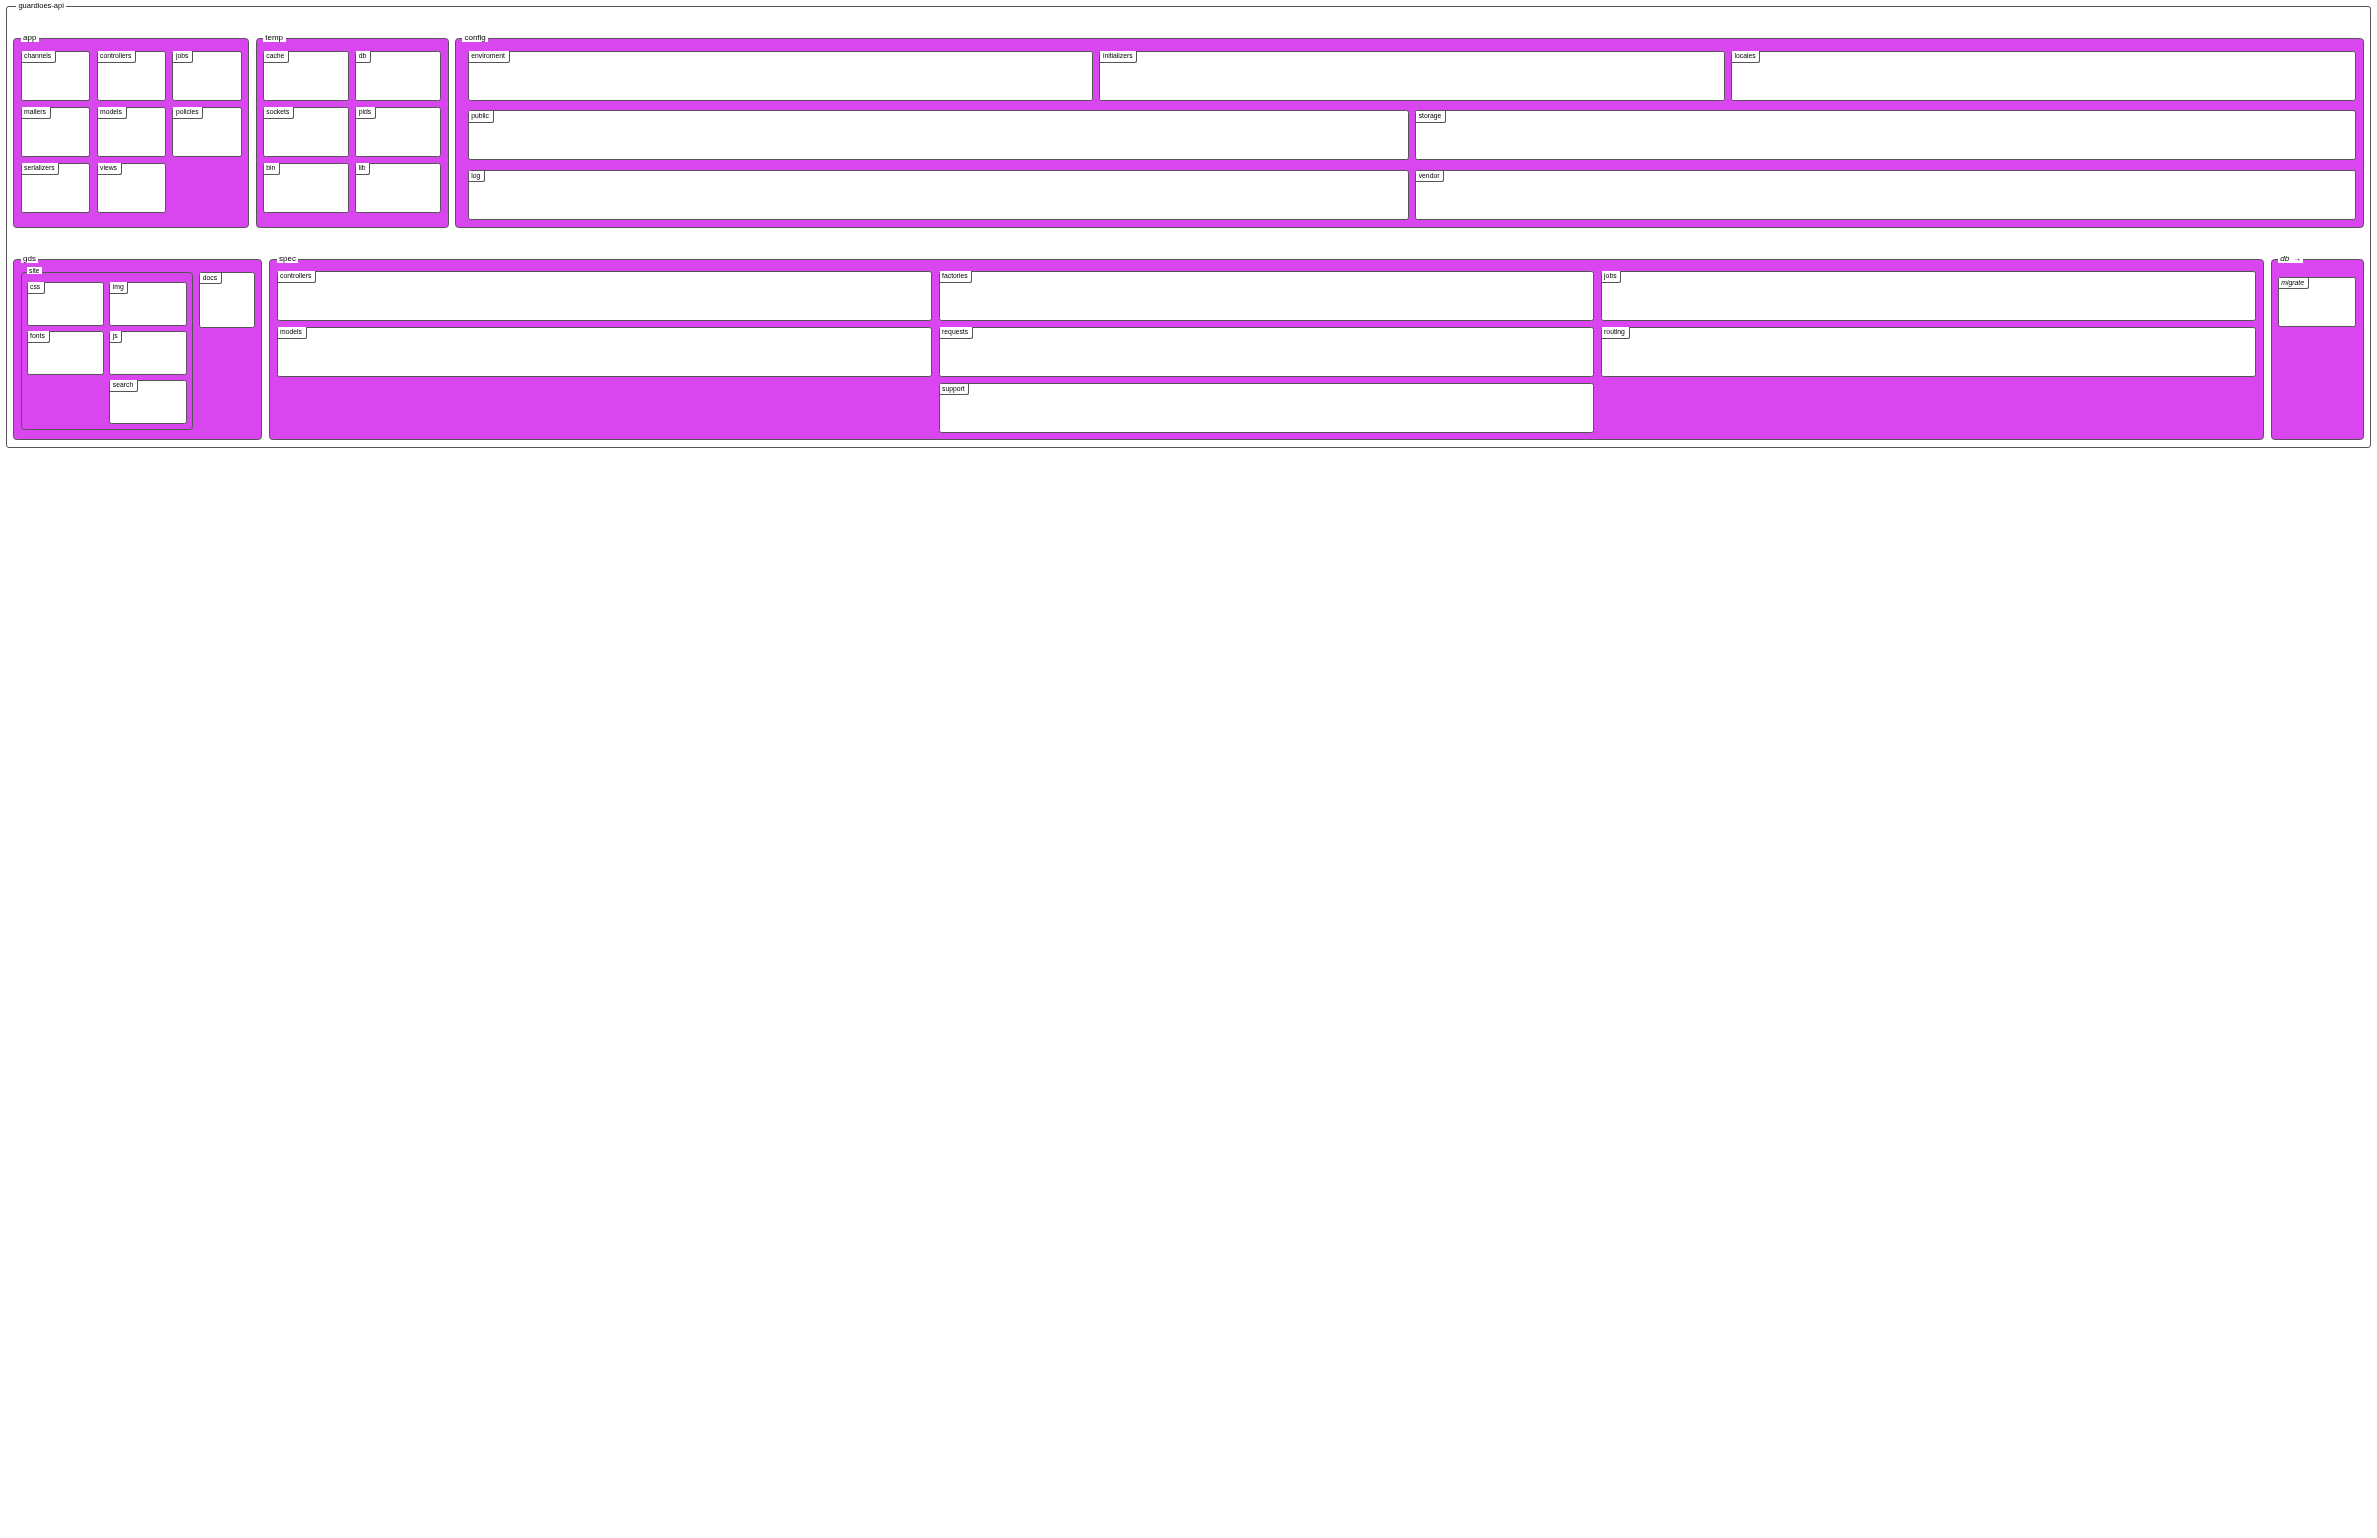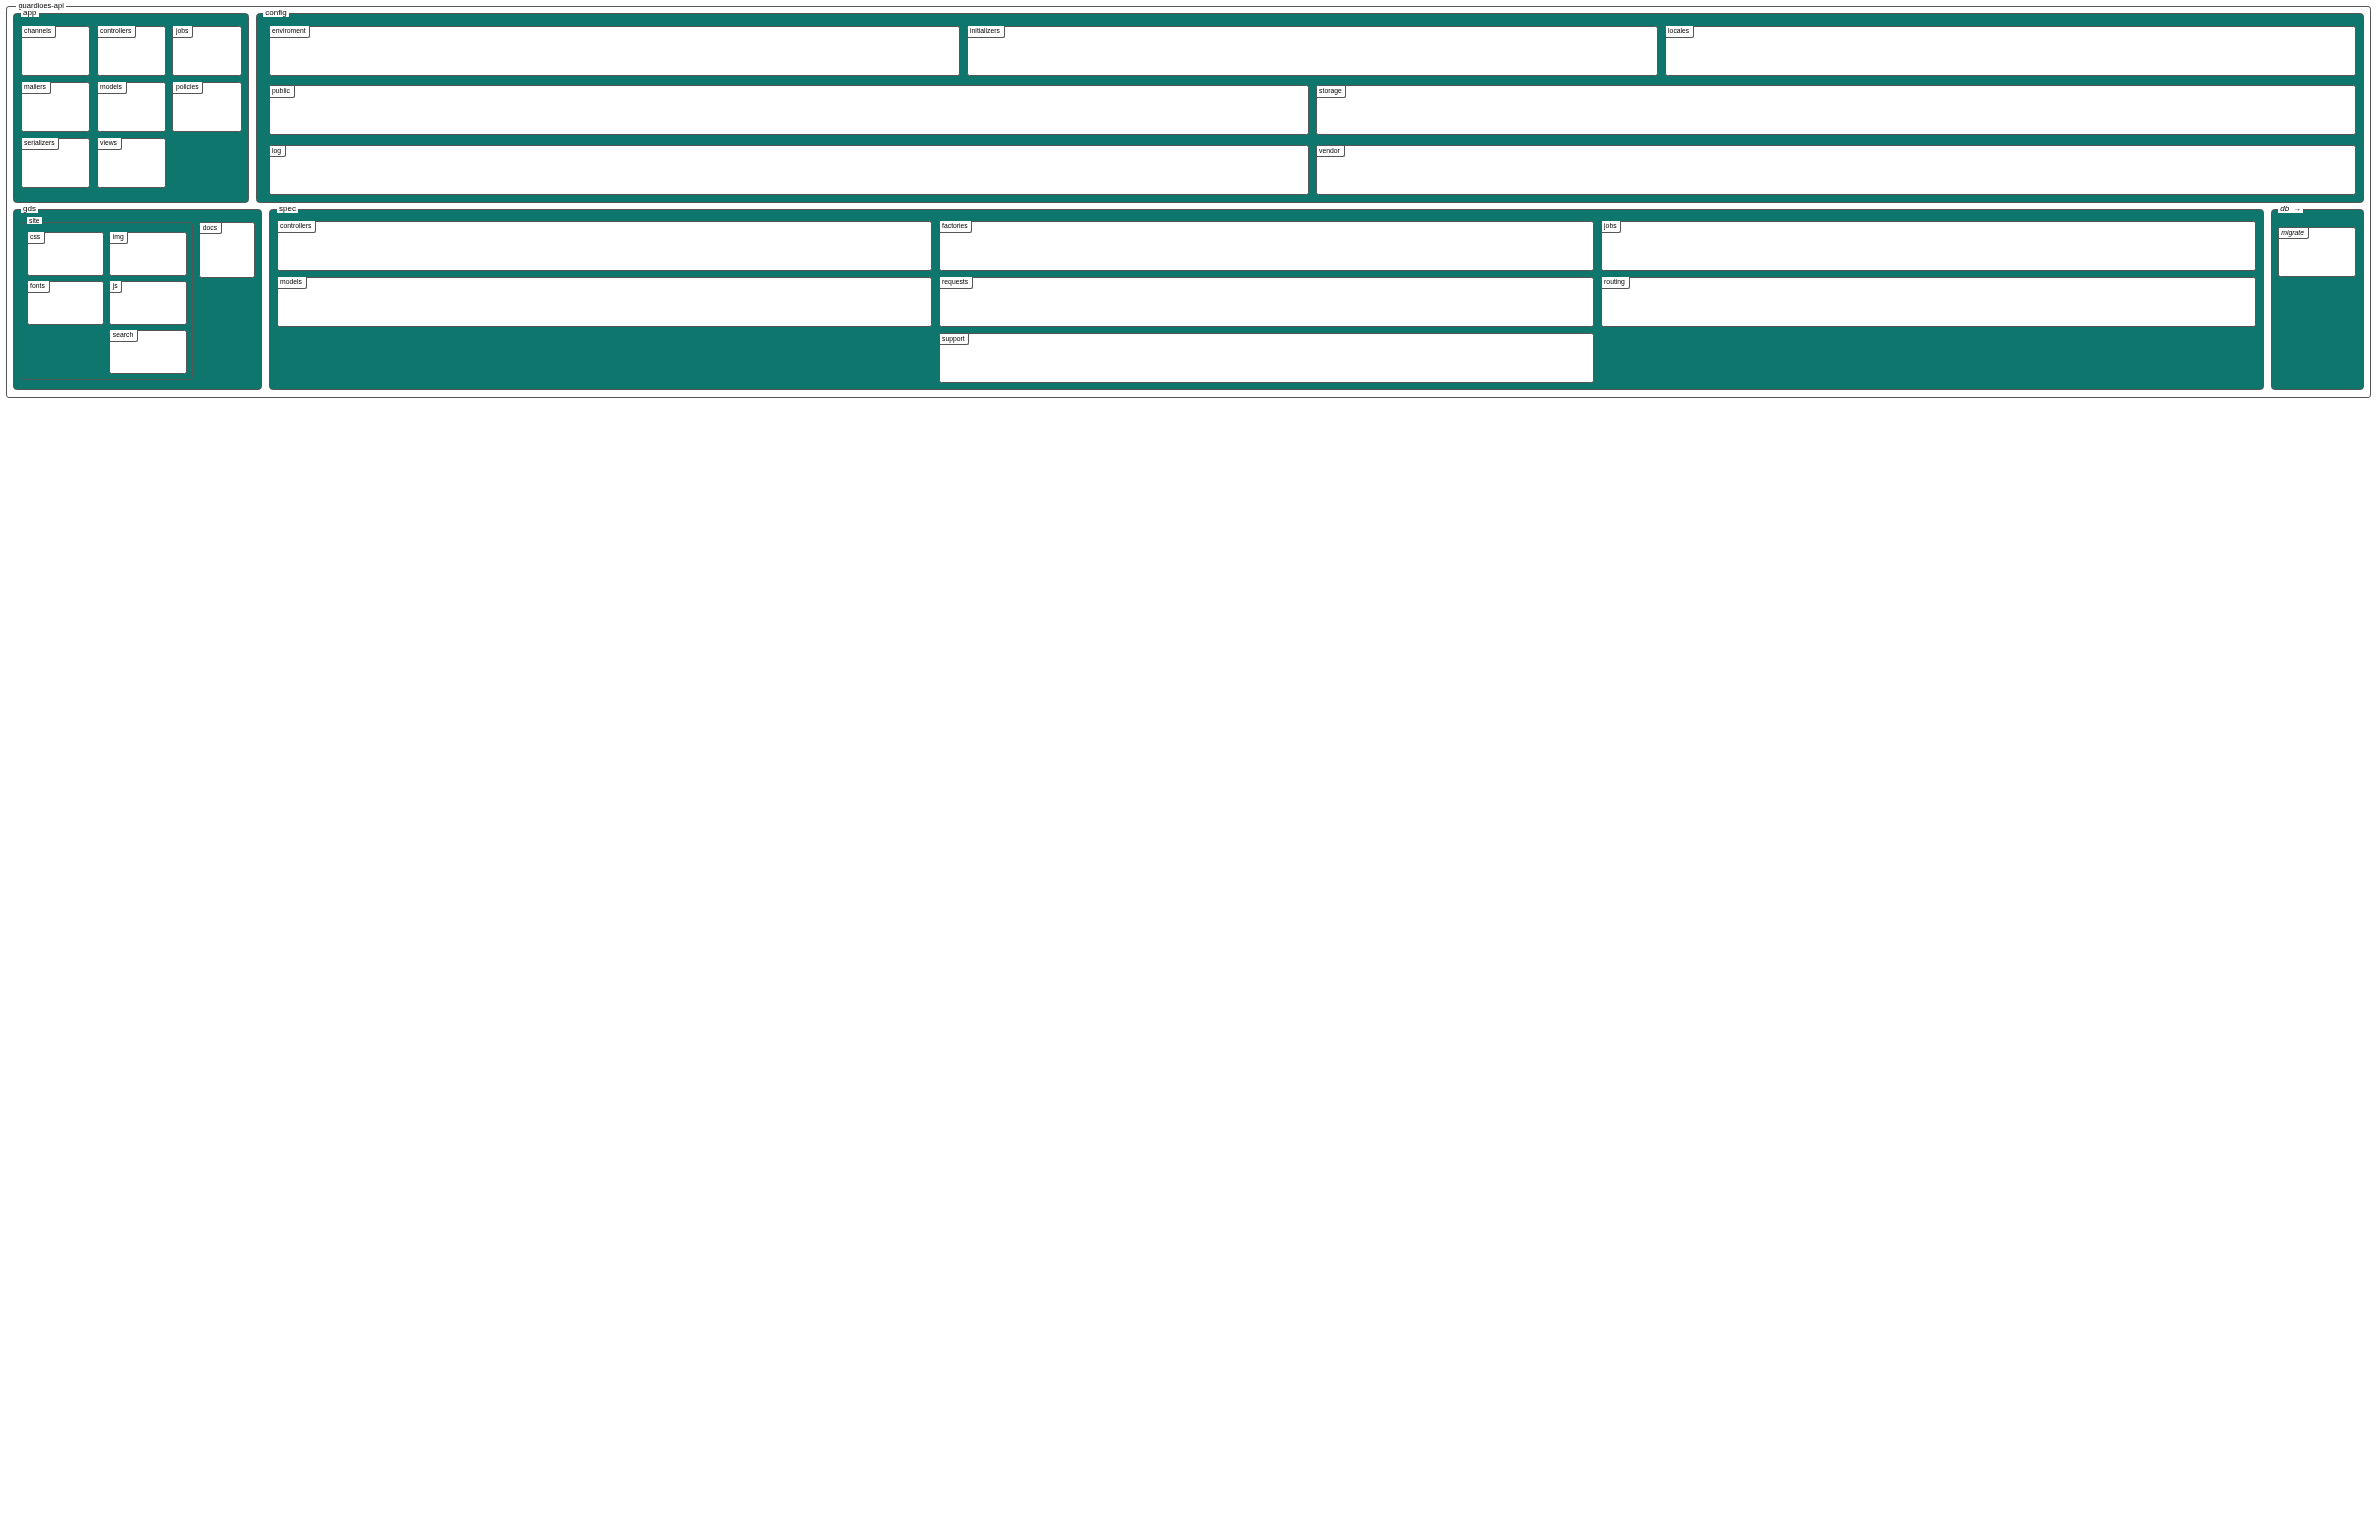--- a/index.html
+++ b/index.html
@@ -38,21 +38,22 @@
       display: flex;
       gap: 7px;
     }
 
     
     .section {
       border: 0.9px solid #555;
       border-radius: 3.7px;
       padding: 7.5px 6.2px 6.2px 6.2px;
       position: relative;
-      background: #0f766e;
+      background: #d946ef;
+      margin-top: 25px;
     }
 
     .section-label {
       position: absolute;
       top: -6.2px;
       left: 6.2px;
       background: #fff;
       padding: 0 2.5px;
       font-size: 8px;
       font-weight: normal;
@@ -241,20 +242,45 @@
         <div class="folder app-folder">
           <span class="folder-tab">serializers</span>
         </div>
         <div class="folder app-folder">
           <span class="folder-tab">views</span>
         </div>
 
       </div>
     </div>
 
+    <div class="section temp-section">
+      <span class="section-label">temp</span>
+      <div class="temp-grid">
+
+        <div class="folder temp-folder">
+          <span class="folder-tab">cache</span>
+        </div>
+        <div class="folder temp-folder">
+          <span class="folder-tab">db</span>
+        </div>
+        <div class="folder temp-folder">
+          <span class="folder-tab">sockets</span>
+        </div>
+        <div class="folder temp-folder">
+          <span class="folder-tab">pids</span>
+        </div>
+        <div class="folder temp-folder">
+          <span class="folder-tab">bin</span>
+        </div>
+        <div class="folder temp-folder">
+          <span class="folder-tab">lib</span>
+        </div>
+
+      </div>
+    </div>
 
     <div class="section config-section">
       <span class="section-label">config</span>
 
       <div class="config-row">
         <div class="folder config-folder">
           <span class="folder-tab">enviroment</span>
         </div>
         <div class="folder config-folder">
           <span class="folder-tab">initializers</span>

